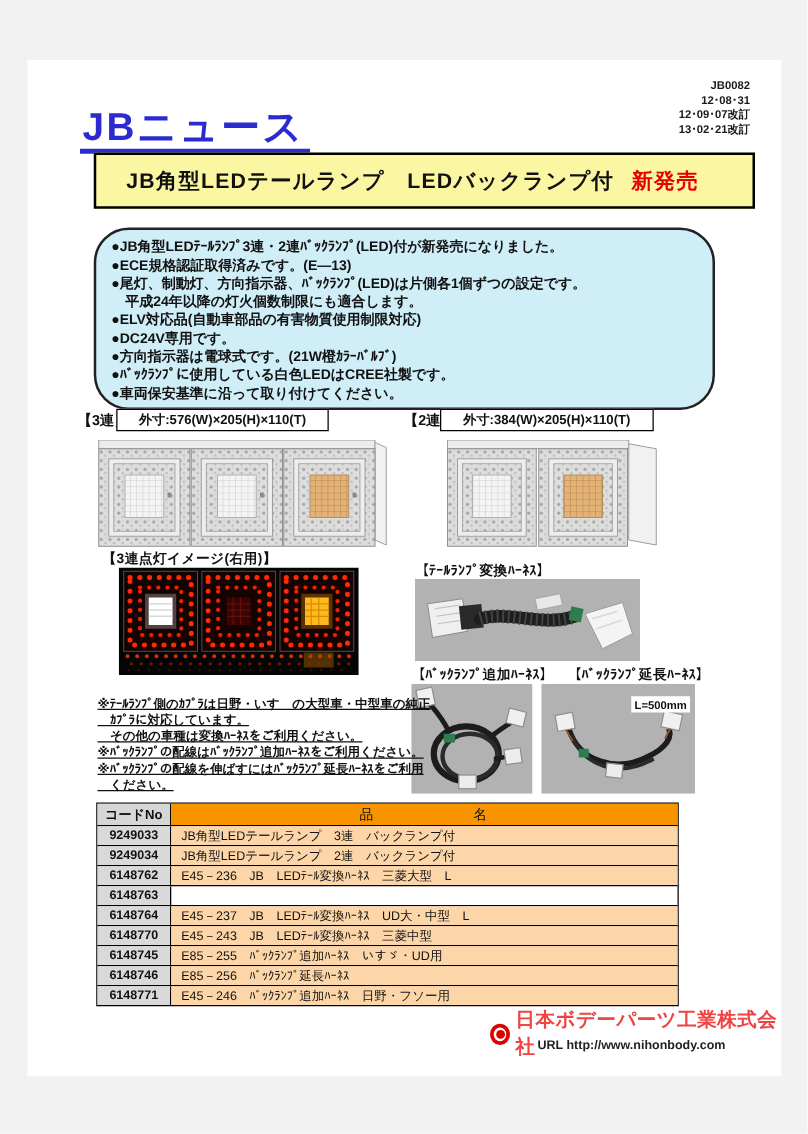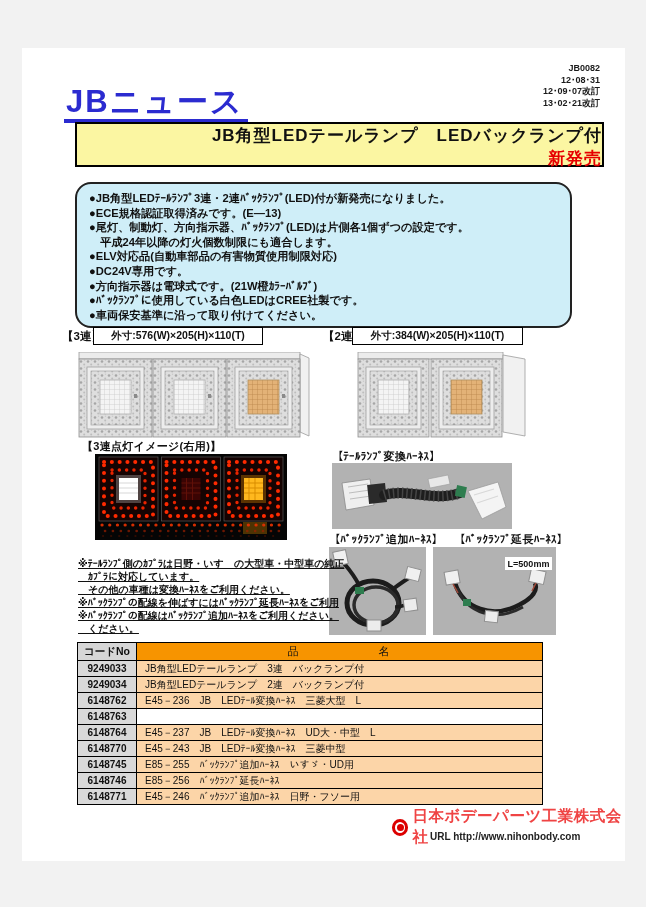--- a/index.html
+++ b/index.html
@@ -8,25 +8,25 @@
     font-family:"Liberation Sans","DejaVu Sans",sans-serif;color:#111;
     -webkit-font-smoothing:antialiased;
   }
   .sheet{position:absolute;left:22px;top:48px;width:603px;height:813px;background:#ffffff;}
   .abs{position:absolute;margin-top:12px;}
   
   .refs{top:3px;right:25px;text-align:right;font-size:9px;line-height:11.5px;color:#1a1a1a;font-weight:bold;}
   .logo{left:42px;top:26px;font-size:31px;font-weight:900;color:#2b2bd0;letter-spacing:2px;
         border-bottom:4px solid #2b2bd0;padding:0 4px 1px 2px;line-height:32px;}
   .banner{left:53px;top:62px;width:501px;height:41px;background:#fbf6a2;border:2px solid #000;
-          display:flex;align-items:flex-end;padding-left:24px;font-size:17px;font-weight:bold;letter-spacing:1px;flex-direction:column;}
+          display:flex;align-items:center;padding-left:24px;font-size:17px;font-weight:bold;letter-spacing:1px;}
   .banner .hl{color:#e60000;margin-left:14px;}
   
   .features{left:53px;top:122px;width:481px;height:128px;background:#cfeef8;border:2px solid #222;
-            border-radius:16px;padding:7px 0 7px 12px;font-size:11.2px;line-height:14.6px;font-weight:bold;}
+            border-radius:28px;padding:7px 0 7px 12px;font-size:11.2px;line-height:14.6px;font-weight:bold;}
   
   .size-lbl{font-size:11.5px;font-weight:bold;}
   .size-box{height:16px;border:1px solid #000;background:#fff;display:flex;align-items:center;
             justify-content:center;font-size:10.5px;font-weight:bold;}
   
   .sec-lbl{font-size:11px;font-weight:bold;letter-spacing:0.3px;}
   .len-tag{background:#fff;font-size:9px;font-weight:bold;display:flex;align-items:center;justify-content:center;}
   
   .notes{left:56px;top:497px;width:270px;font-size:10px;line-height:13px;font-weight:bold;text-decoration:underline;}
   
@@ -226,22 +226,22 @@
       <rect x="30" y="52" width="8" height="7" fill="#2e7d4f"></rect>
       <path d="M20 37 L25 46 M103 36 L99 44" stroke="#a24a3a" stroke-width="1.5"></path>
     </svg>
   </div>
   <div class="abs len-tag" style="left:483px;top:497px;width:47px;height:13px;">L=500mm</div>
 
   <div class="abs notes">
     <div>※ﾃｰﾙﾗﾝﾌﾟ側のｶﾌﾟﾗは日野・いすゞの大型車・中型車の純正</div>
     <div>　ｶﾌﾟﾗに対応しています。</div>
     <div>　その他の車種は変換ﾊｰﾈｽをご利用ください。</div>
+    <div>※ﾊﾞｯｸﾗﾝﾌﾟの配線はﾊﾞｯｸﾗﾝﾌﾟ追加ﾊｰﾈｽをご利用ください。</div>
     <div>※ﾊﾞｯｸﾗﾝﾌﾟの配線を伸ばすにはﾊﾞｯｸﾗﾝﾌﾟ延長ﾊｰﾈｽをご利用</div>
-    <div>※ﾊﾞｯｸﾗﾝﾌﾟの配線はﾊﾞｯｸﾗﾝﾌﾟ追加ﾊｰﾈｽをご利用ください。</div>
     <div>　ください。</div>
   </div>
 
   <div class="abs jbtable">
     <div class="t-row head">
       <div class="t-code">コードNo</div>
       <div class="t-name">品　　　　　　名</div>
     </div>
     <div class="t-row">
       <div class="t-code">9249033</div>

